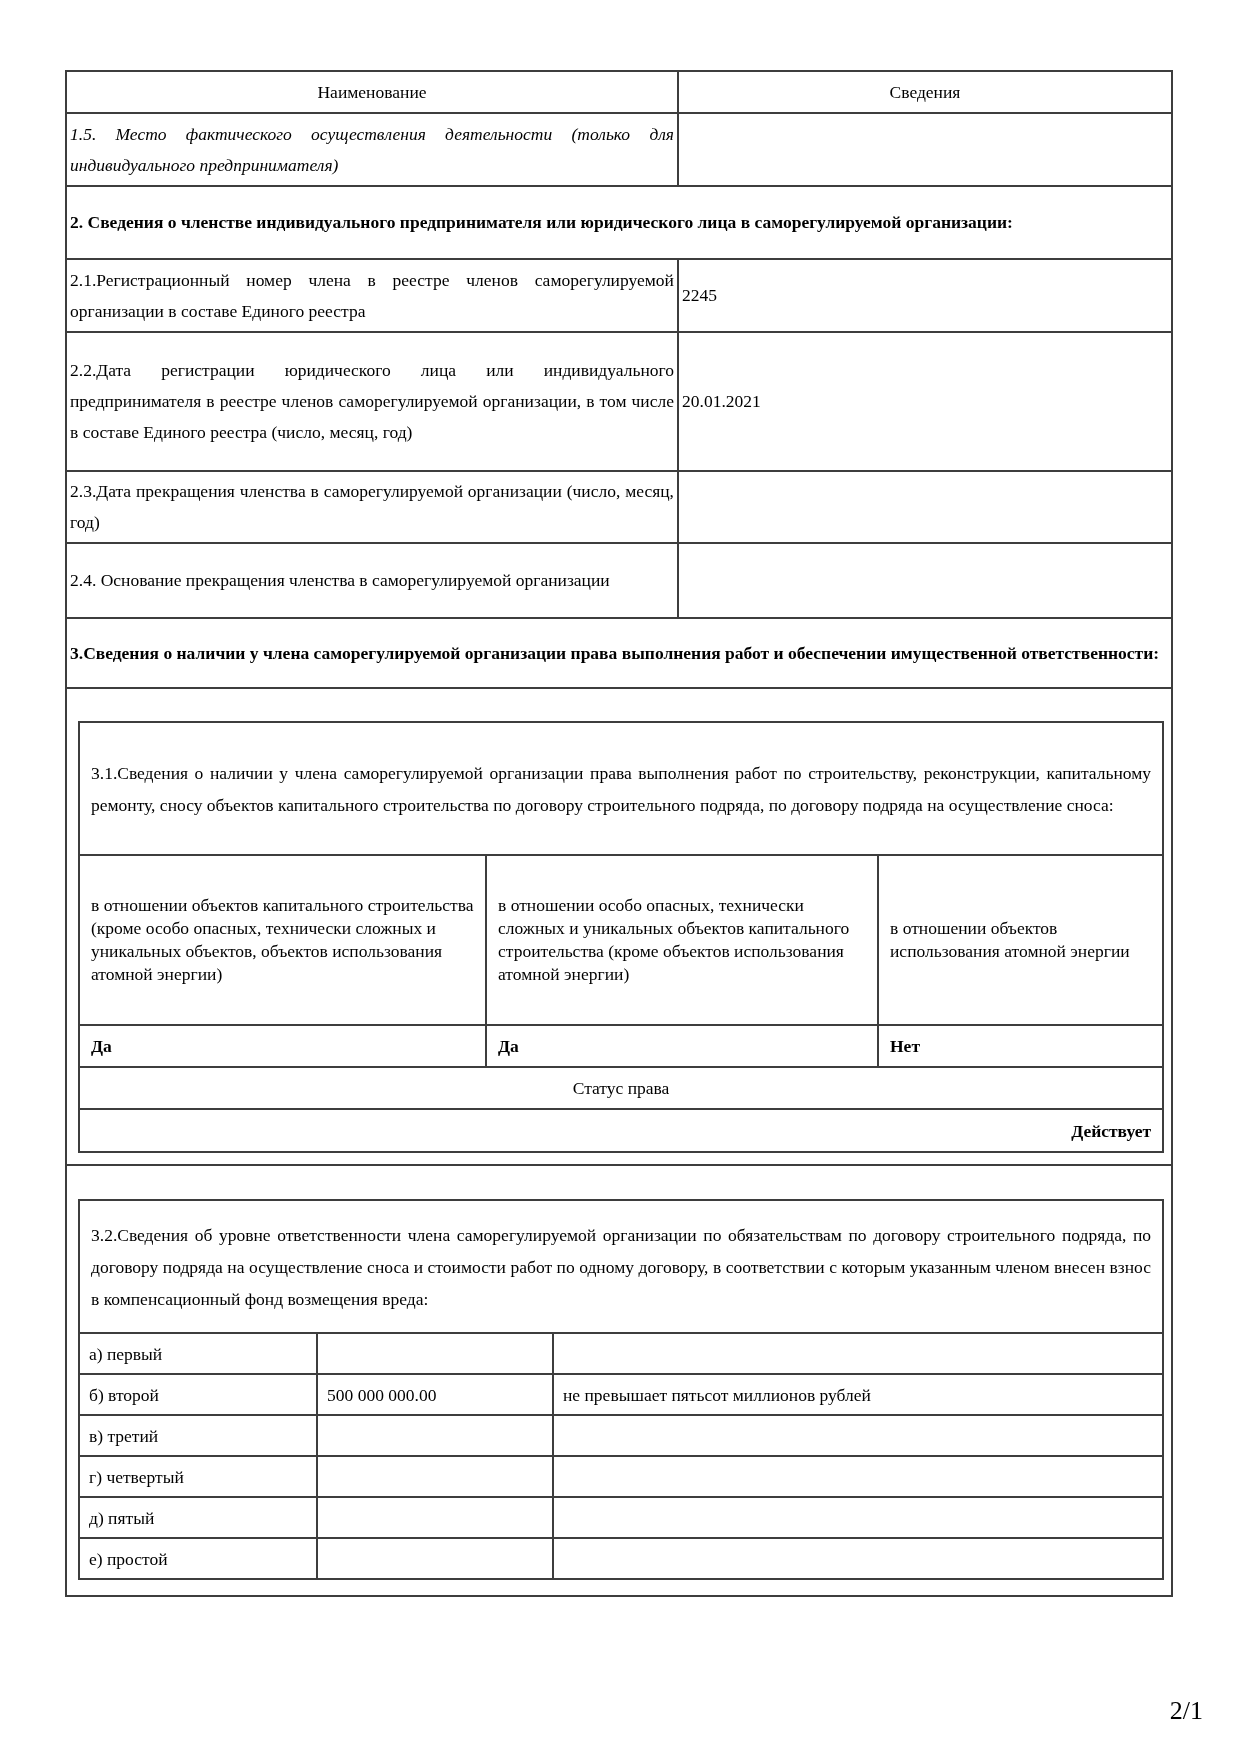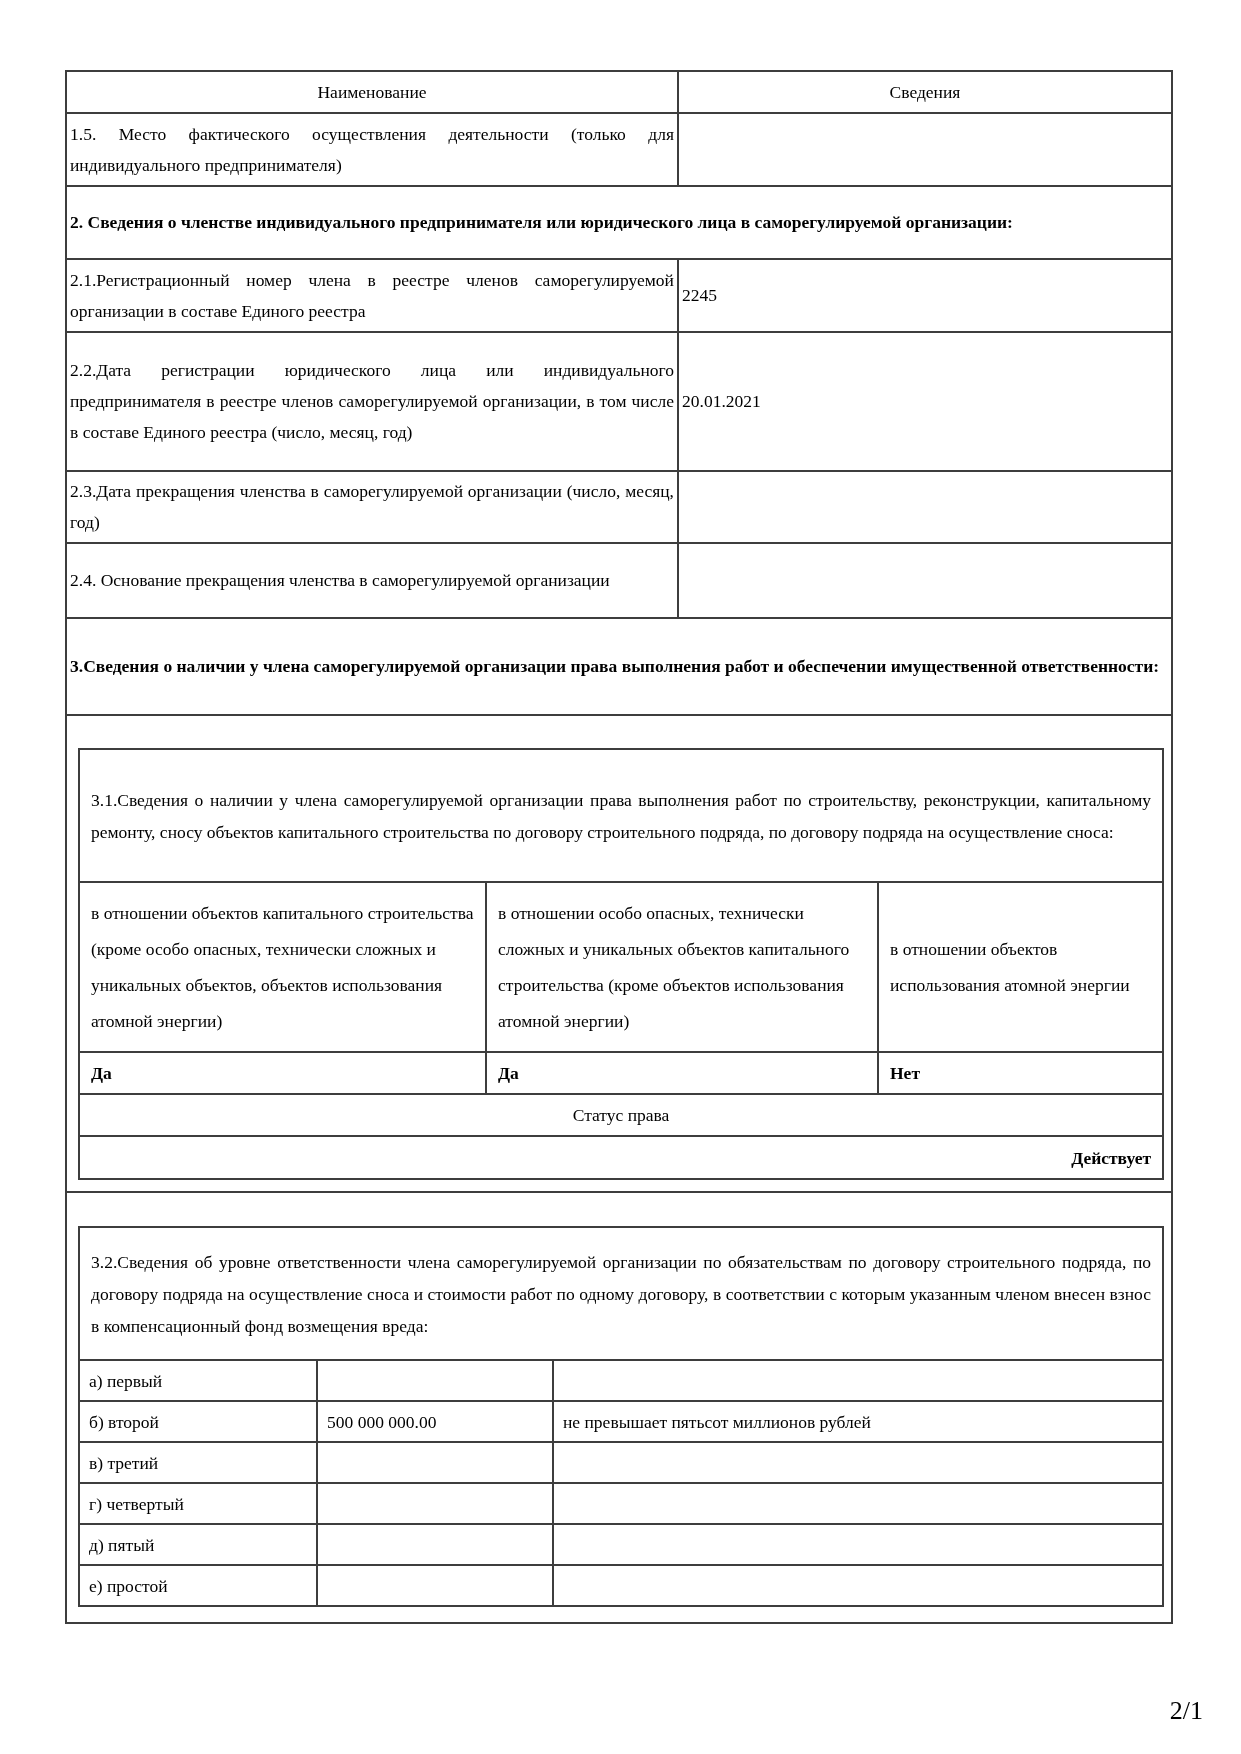--- a/index.html
+++ b/index.html
@@ -21,42 +21,42 @@
     border: 2px solid #3d3d3d;
     padding: 4px 3px;
     line-height: 31px;
     vertical-align: middle;
   }
   .hdr-cell { text-align: center; height: 42px; padding: 2px 6px; }
   .lbl { text-align: justify; }
   .val { padding-left: 7px; }
   .section-cell { font-weight: bold; text-align: justify; }
   tr.r-hdr { height: 42px; }
-  tr.r15 { height: 73px; }
+  tr.r15 { height: 73px; font-style: italic; }
   tr.rs2 { height: 73px; }
   tr.r21 { height: 73px; }
   tr.r22 { height: 139px; }
   tr.r23 { height: 55px; }
   tr.r24 { height: 75px; }
-  tr.rs3 { height: 97px; }
+  tr.rs3 { height: 70px; }
 
   
   .bigcell1 { padding: 32px 8px 11px 11px !important; vertical-align: top !important; }
   .bigcell2 { padding: 33px 8px 15px 11px !important; vertical-align: top !important; }
 
   
   .inner { width: 100%; }
   .inner td {
     border: 2px solid #3d3d3d;
     padding: 4px 11px;
     line-height: 32px;
     vertical-align: middle;
   }
   .ititle { text-align: justify; height: 133px; }
-  .cols-row td { text-align: left; height: 170px; line-height: 36px; }
+  .cols-row td { text-align: left; height: 170px; line-height: 23px; }
   .vals-row td { font-weight: bold; height: 40px; }
   .status-lbl { text-align: center; height: 40px; }
   .status-val { text-align: right; font-weight: bold; height: 43px; }
   .lvl td { height: 41px; padding: 2px 9px; }
 
   
   .pagenum {
     position: absolute;
     right: 38px; top: 1694px;
     font-size: 26px;

